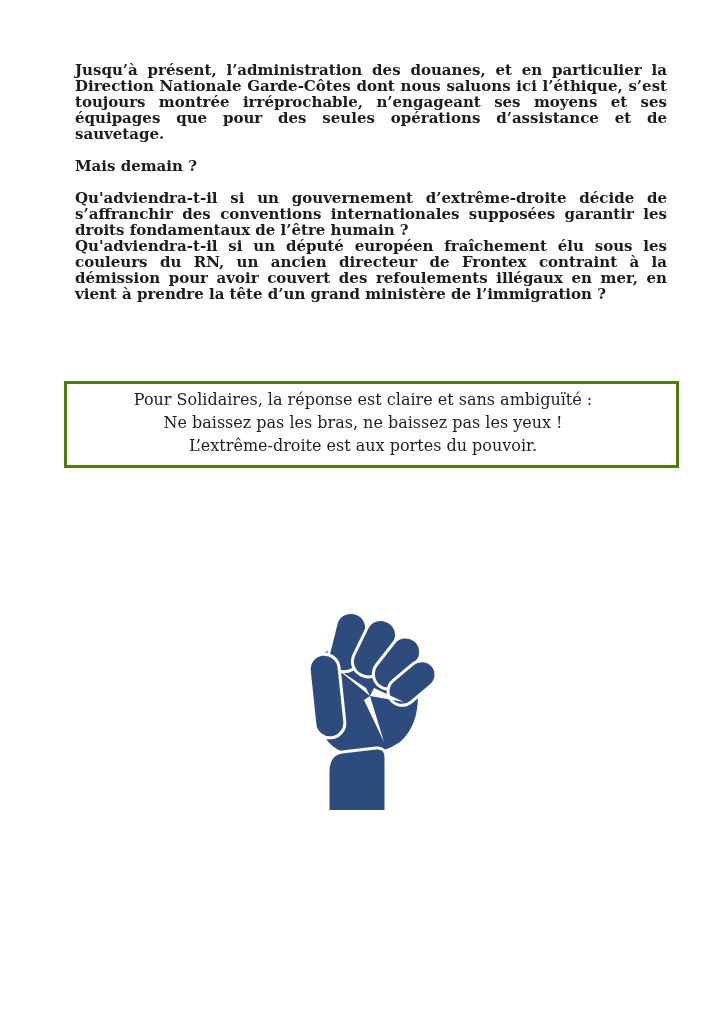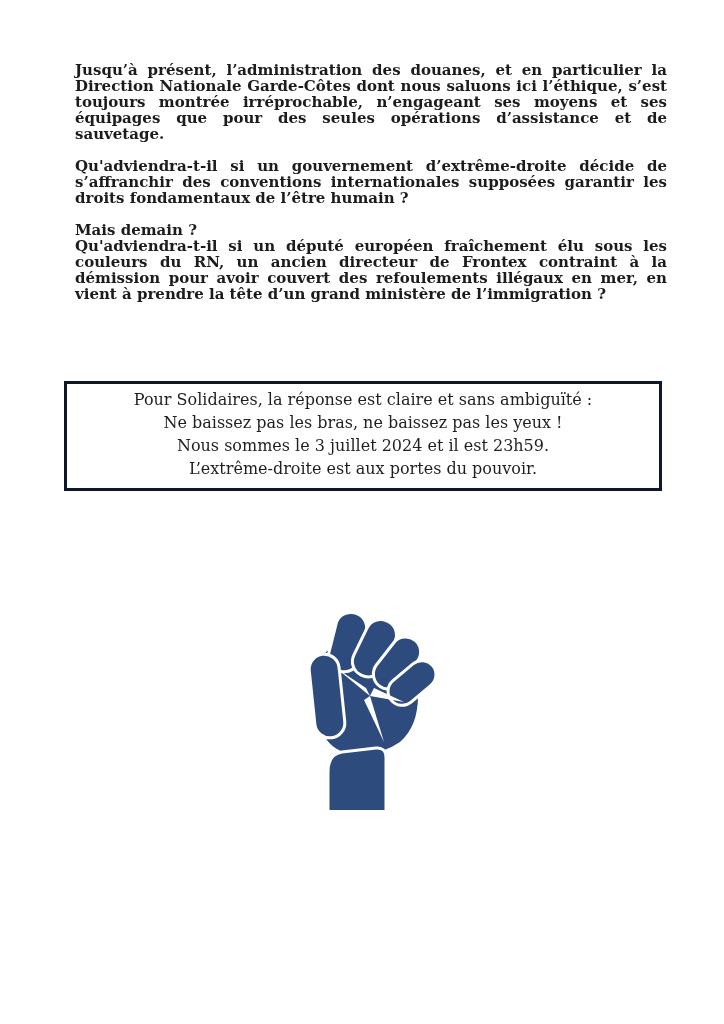--- a/index.html
+++ b/index.html
@@ -24,22 +24,22 @@
     font-weight: 700;
     margin-left: 9px;
   }
   .body-text p { margin: 0; }
   .body-text p.gap { margin-top: 16px; }
   .callout-box {
     position: absolute;
     left: 64px;
     top: 381px;
     width: 570px;
-    border: 3px solid #0f172a;
-    padding: 4px 11px 8px 11px;
+    border: 3px solid #4d7c0f;
+    padding: 4px 28px 8px 11px;
     text-align: center;
     font-size: 16px;
     color: #1f1f1f;
   }
   .callout-box .line { line-height: 23px; margin: 0; }
   .callout-box .line.gap { margin-top: 15px; }
   .callout-box .line.bold { font-weight: bold; }
   .fist-wrap {
     position: absolute;
     left: 296px;
@@ -49,30 +49,29 @@
   }
   .fist-wrap svg { display: block; }
 </style>
 </head>
 <body>
 
 <div class="page">
 
   <div class="body-text">
       <p class="">Jusqu’à présent, l’administration des douanes, et en particulier la Direction Nationale Garde-Côtes dont nous saluons ici l’éthique, s’est toujours montrée irréprochable, n’engageant ses moyens et ses équipages que pour des seules opérations d’assistance et de sauvetage.</p>
+      <p class="gap">Mais demain ?</p>
       <p class="gap">Qu'adviendra-t-il si un gouvernement d’extrême-droite décide de s’affranchir des conventions internationales supposées garantir les droits fondamentaux de l’être humain ?</p>
-      <p class="gap">Mais demain ?</p>
       <p class="">Qu'adviendra-t-il si un député européen fraîchement élu sous les couleurs du RN, un ancien directeur de Frontex contraint à la démission pour avoir couvert des refoulements illégaux en mer, en vient à prendre la tête d’un grand ministère de l’immigration ?</p>
     </div>
 
   <div class="callout-box">
     <div>
         <p class="line">Pour Solidaires, la réponse est claire et sans ambiguïté :</p>
         <p class="line">Ne baissez pas les bras, ne baissez pas les yeux !</p>
-        <p class="line">Nous sommes le 3 juillet 2024 et il est 23h59.</p>
         <p class="line">L’extrême-droite est aux portes du pouvoir.</p>
       </div>
   </div>
 
   <div class="fist-wrap">
     <svg viewBox="0 0 160 206" width="160" height="206" xmlns="http://www.w3.org/2000/svg">
       <g fill="#2e4b7e">
 
         <path d="M30 48 Q48 32 66 35 L104 52 Q122 66 122 92 Q122 122 104 138 Q84 152 58 150 Q32 148 24 122 Q14 88 30 48 Z"></path>
 

